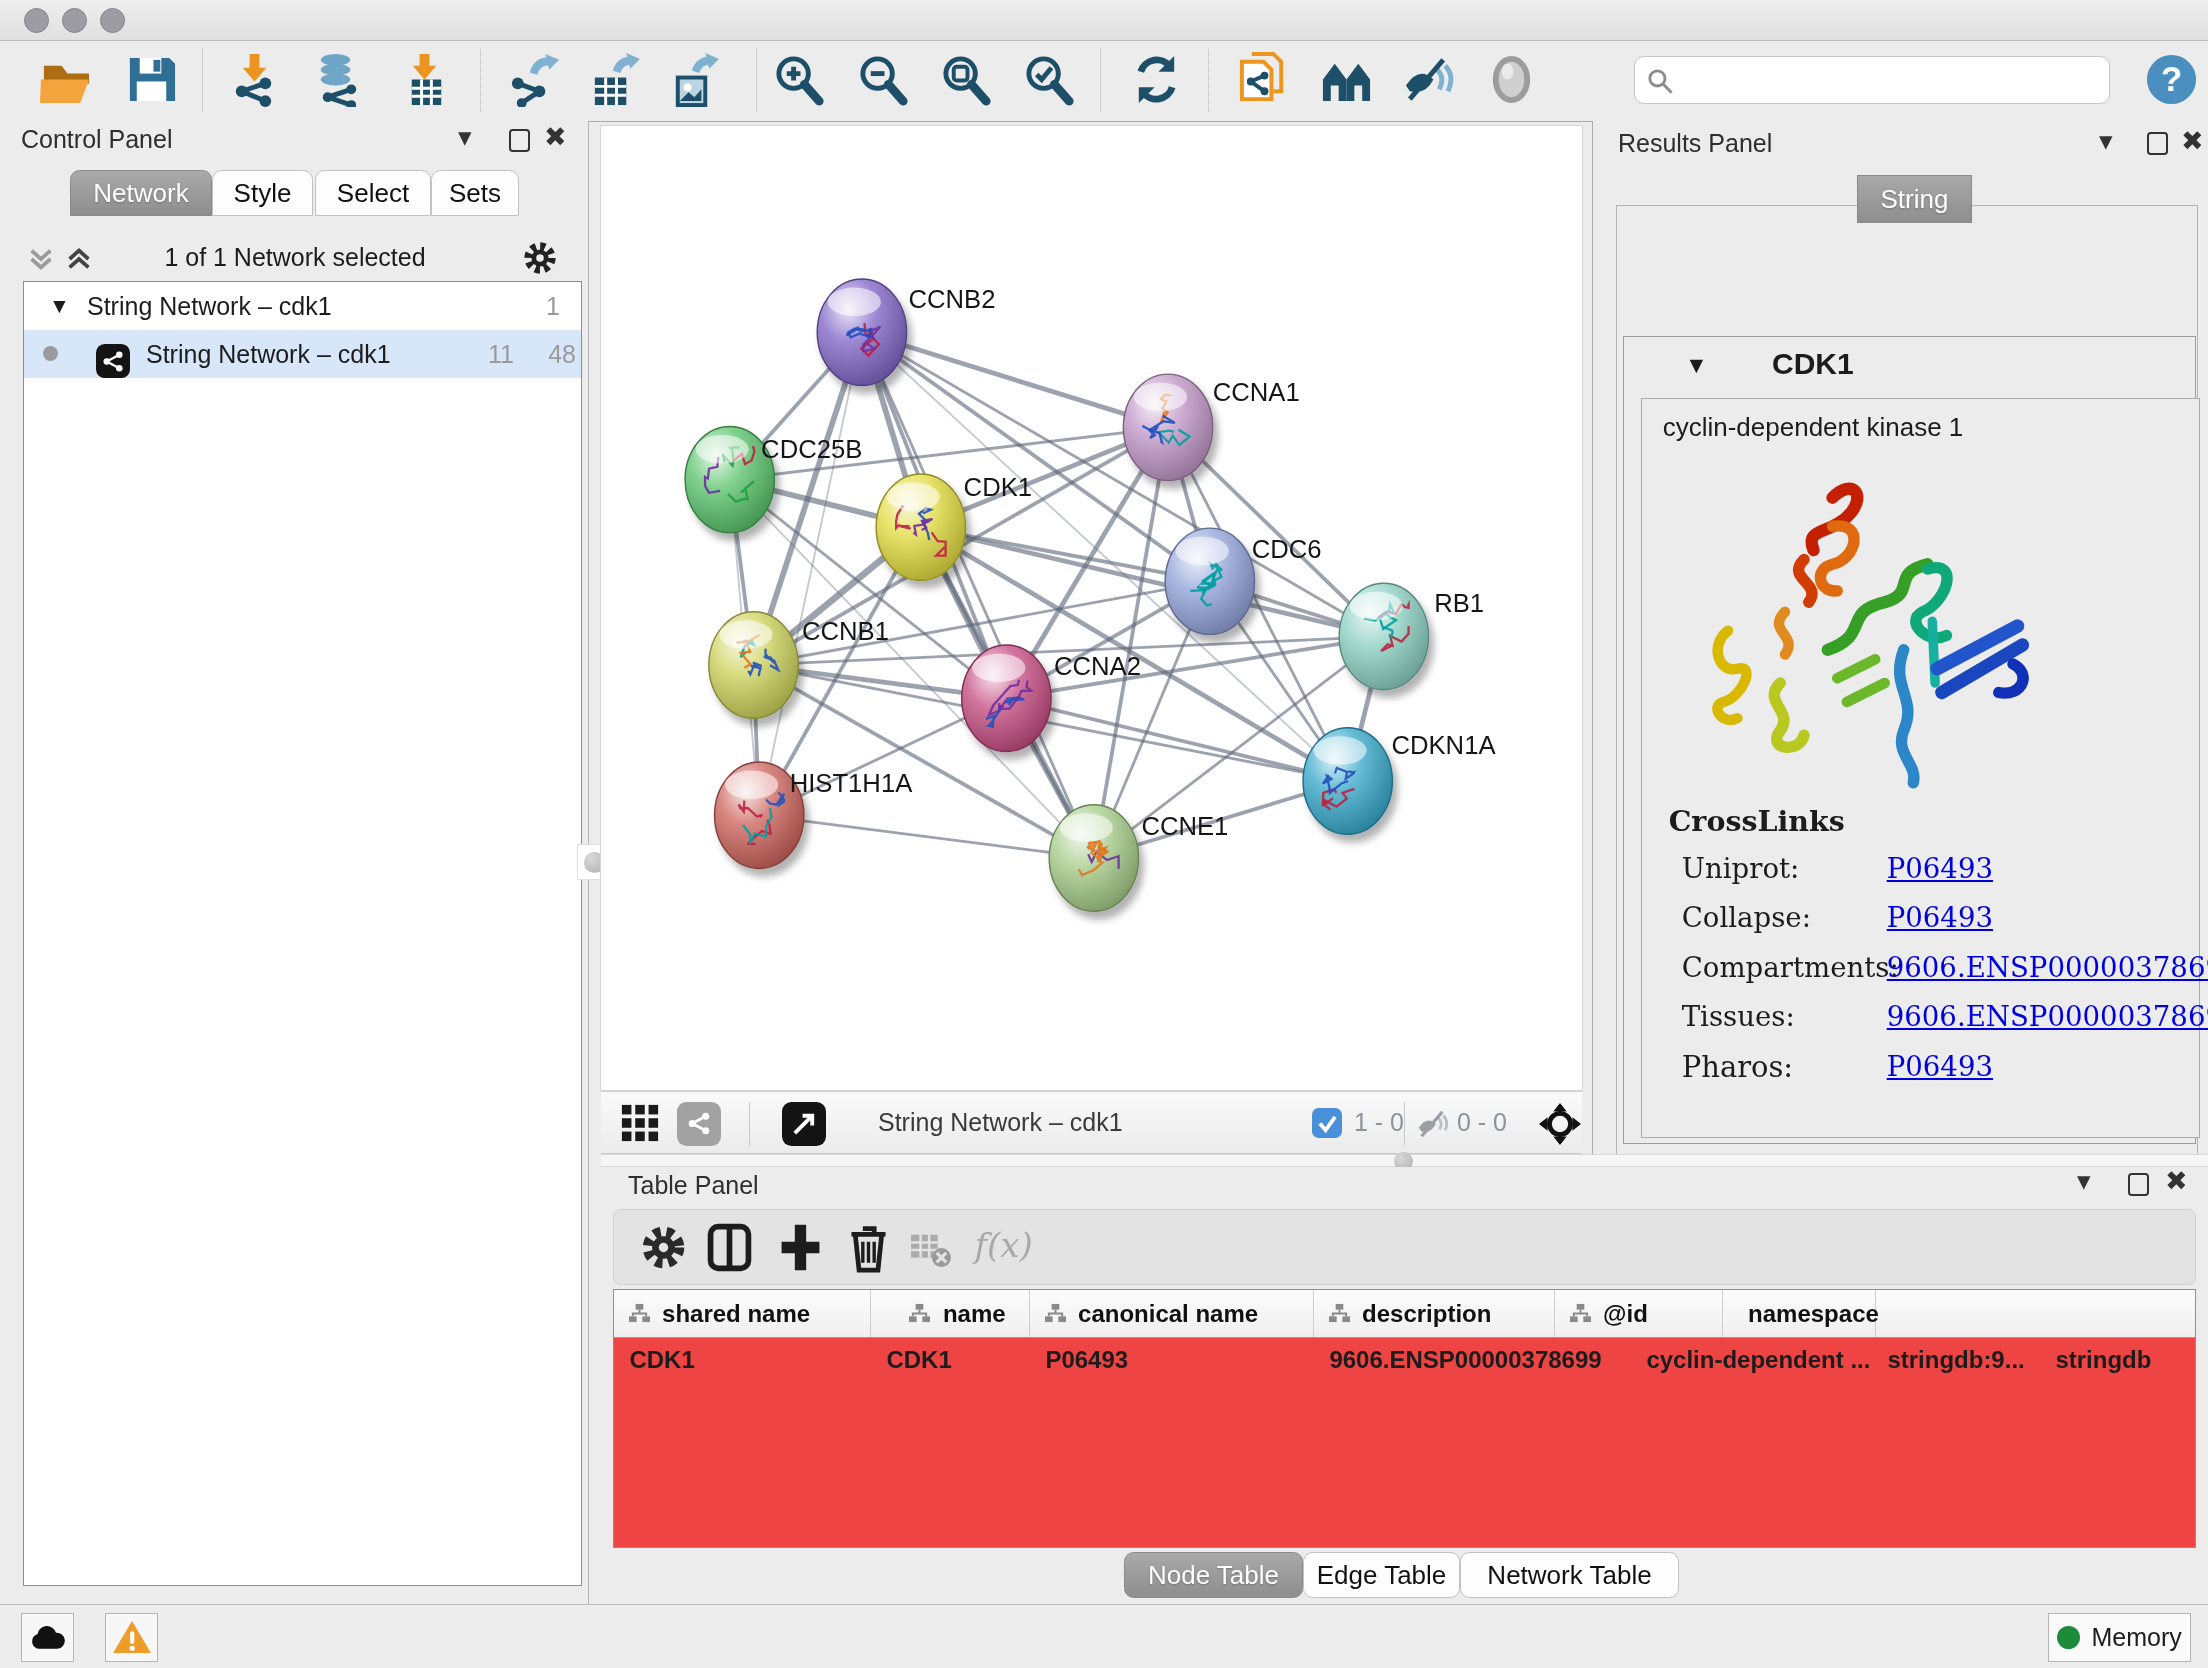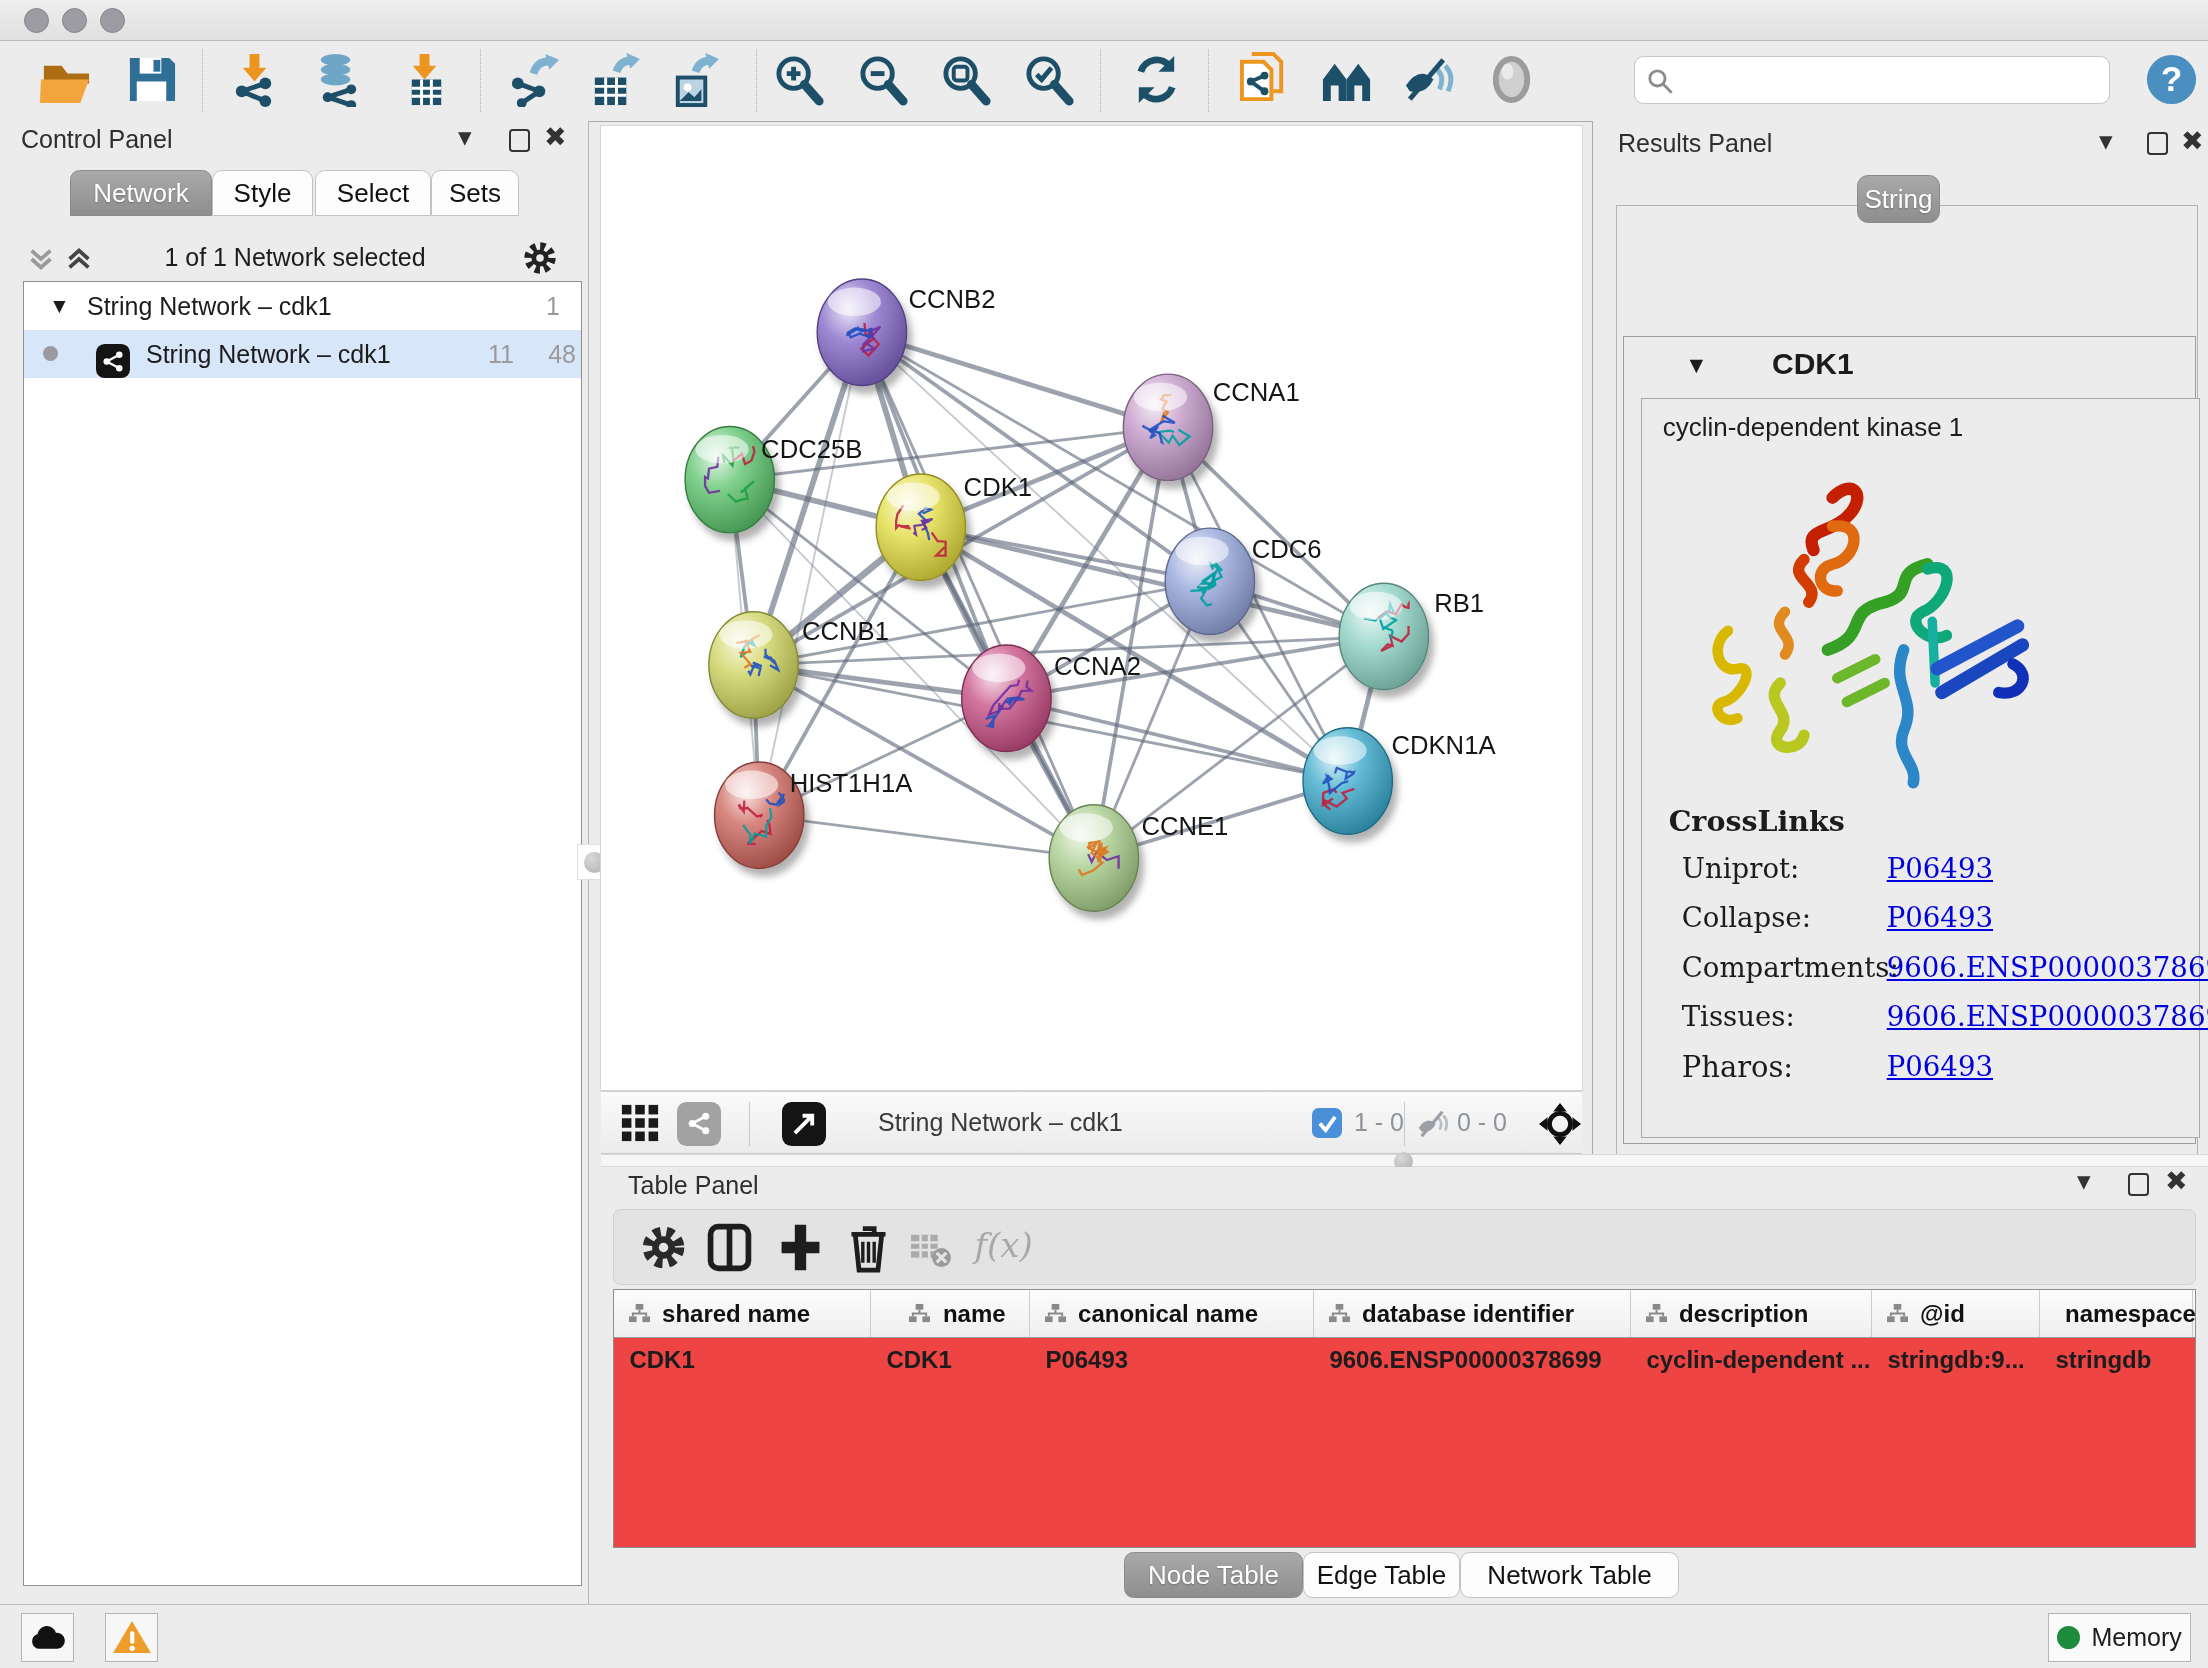--- a/index.html
+++ b/index.html
@@ -559,21 +559,21 @@
       </svg>
   </div>
 
   <div class="abs rpanel">
     <div class="abs ptitle" style="left:25px;top:7.6px">Results Panel</div>
     <div class="abs pctl" style="left:506px;top:5.7px">▾</div>
     <div class="abs psq" style="left:554px;top:11.4px"></div>
     <div class="abs pctl" style="left:588px;top:5.7px">✖</div>
 
     <div class="abs rbox"></div>
-    <div class="abs tab active" style="left:264px;top:54px;width:83px;height:48px;font-size:26px;line-height:46px;border-radius:11px">String</div>
+    <div class="abs tab active" style="left:264px;top:54px;width:115px;height:48px;font-size:26px;line-height:46px;border-radius:0">String</div>
 
 
     <div class="abs genebox" style="left:30px;top:215px;width:573px;height:808px">
       <span class="abs" style="left:61px;top:15px;font-size:23px;cursor:pointer">▼</span>
       <span class="abs" style="left:148px;top:9.5px;font-size:30px;font-weight:bold">CDK1</span>
       <div class="abs geneinner" style="left:5.7px;top:61px;width:559px;height:740px">
         <div class="abs" style="left:21px;top:13.3px;font-size:26px">cyclin-dependent kinase 1</div>
         <svg class="abs" style="left:48px;top:70px" width="361" height="352" viewBox="0 0 380 370">
           <g fill="none" stroke-linecap="round">
             <path d="M150 30 C170 10 185 25 170 45 C150 70 120 60 130 85" stroke="#c41f00" stroke-width="13"></path>
@@ -675,31 +675,20 @@
           <div class="th" style="width: 284px; flex: 0 0 284px;">
             <svg width="23" height="21" viewBox="0 0 24 22">
               <g fill="#8a8a8a">
                 <rect x="8" y="1" width="8" height="6"></rect>
                 <rect x="1" y="14" width="8" height="6"></rect>
                 <rect x="15" y="14" width="8" height="6"></rect>
               </g>
               <path d="M12 7 v4 M5 14 v-3 h14 v3" stroke="#8a8a8a" stroke-width="2" fill="none"></path>
             </svg>
             <span>canonical name</span>
-          </div>
-          <div class="th" style="width: 317px; flex: 0 0 317px;">
-            <svg width="23" height="21" viewBox="0 0 24 22">
-              <g fill="#8a8a8a">
-                <rect x="8" y="1" width="8" height="6"></rect>
-                <rect x="1" y="14" width="8" height="6"></rect>
-                <rect x="15" y="14" width="8" height="6"></rect>
-              </g>
-              <path d="M12 7 v4 M5 14 v-3 h14 v3" stroke="#8a8a8a" stroke-width="2" fill="none"></path>
-            </svg>
-            <span>database identifier</span>
           </div>
           <div class="th" style="width: 241px; flex: 0 0 241px;">
             <svg width="23" height="21" viewBox="0 0 24 22">
               <g fill="#8a8a8a">
                 <rect x="8" y="1" width="8" height="6"></rect>
                 <rect x="1" y="14" width="8" height="6"></rect>
                 <rect x="15" y="14" width="8" height="6"></rect>
               </g>
               <path d="M12 7 v4 M5 14 v-3 h14 v3" stroke="#8a8a8a" stroke-width="2" fill="none"></path>
             </svg>

